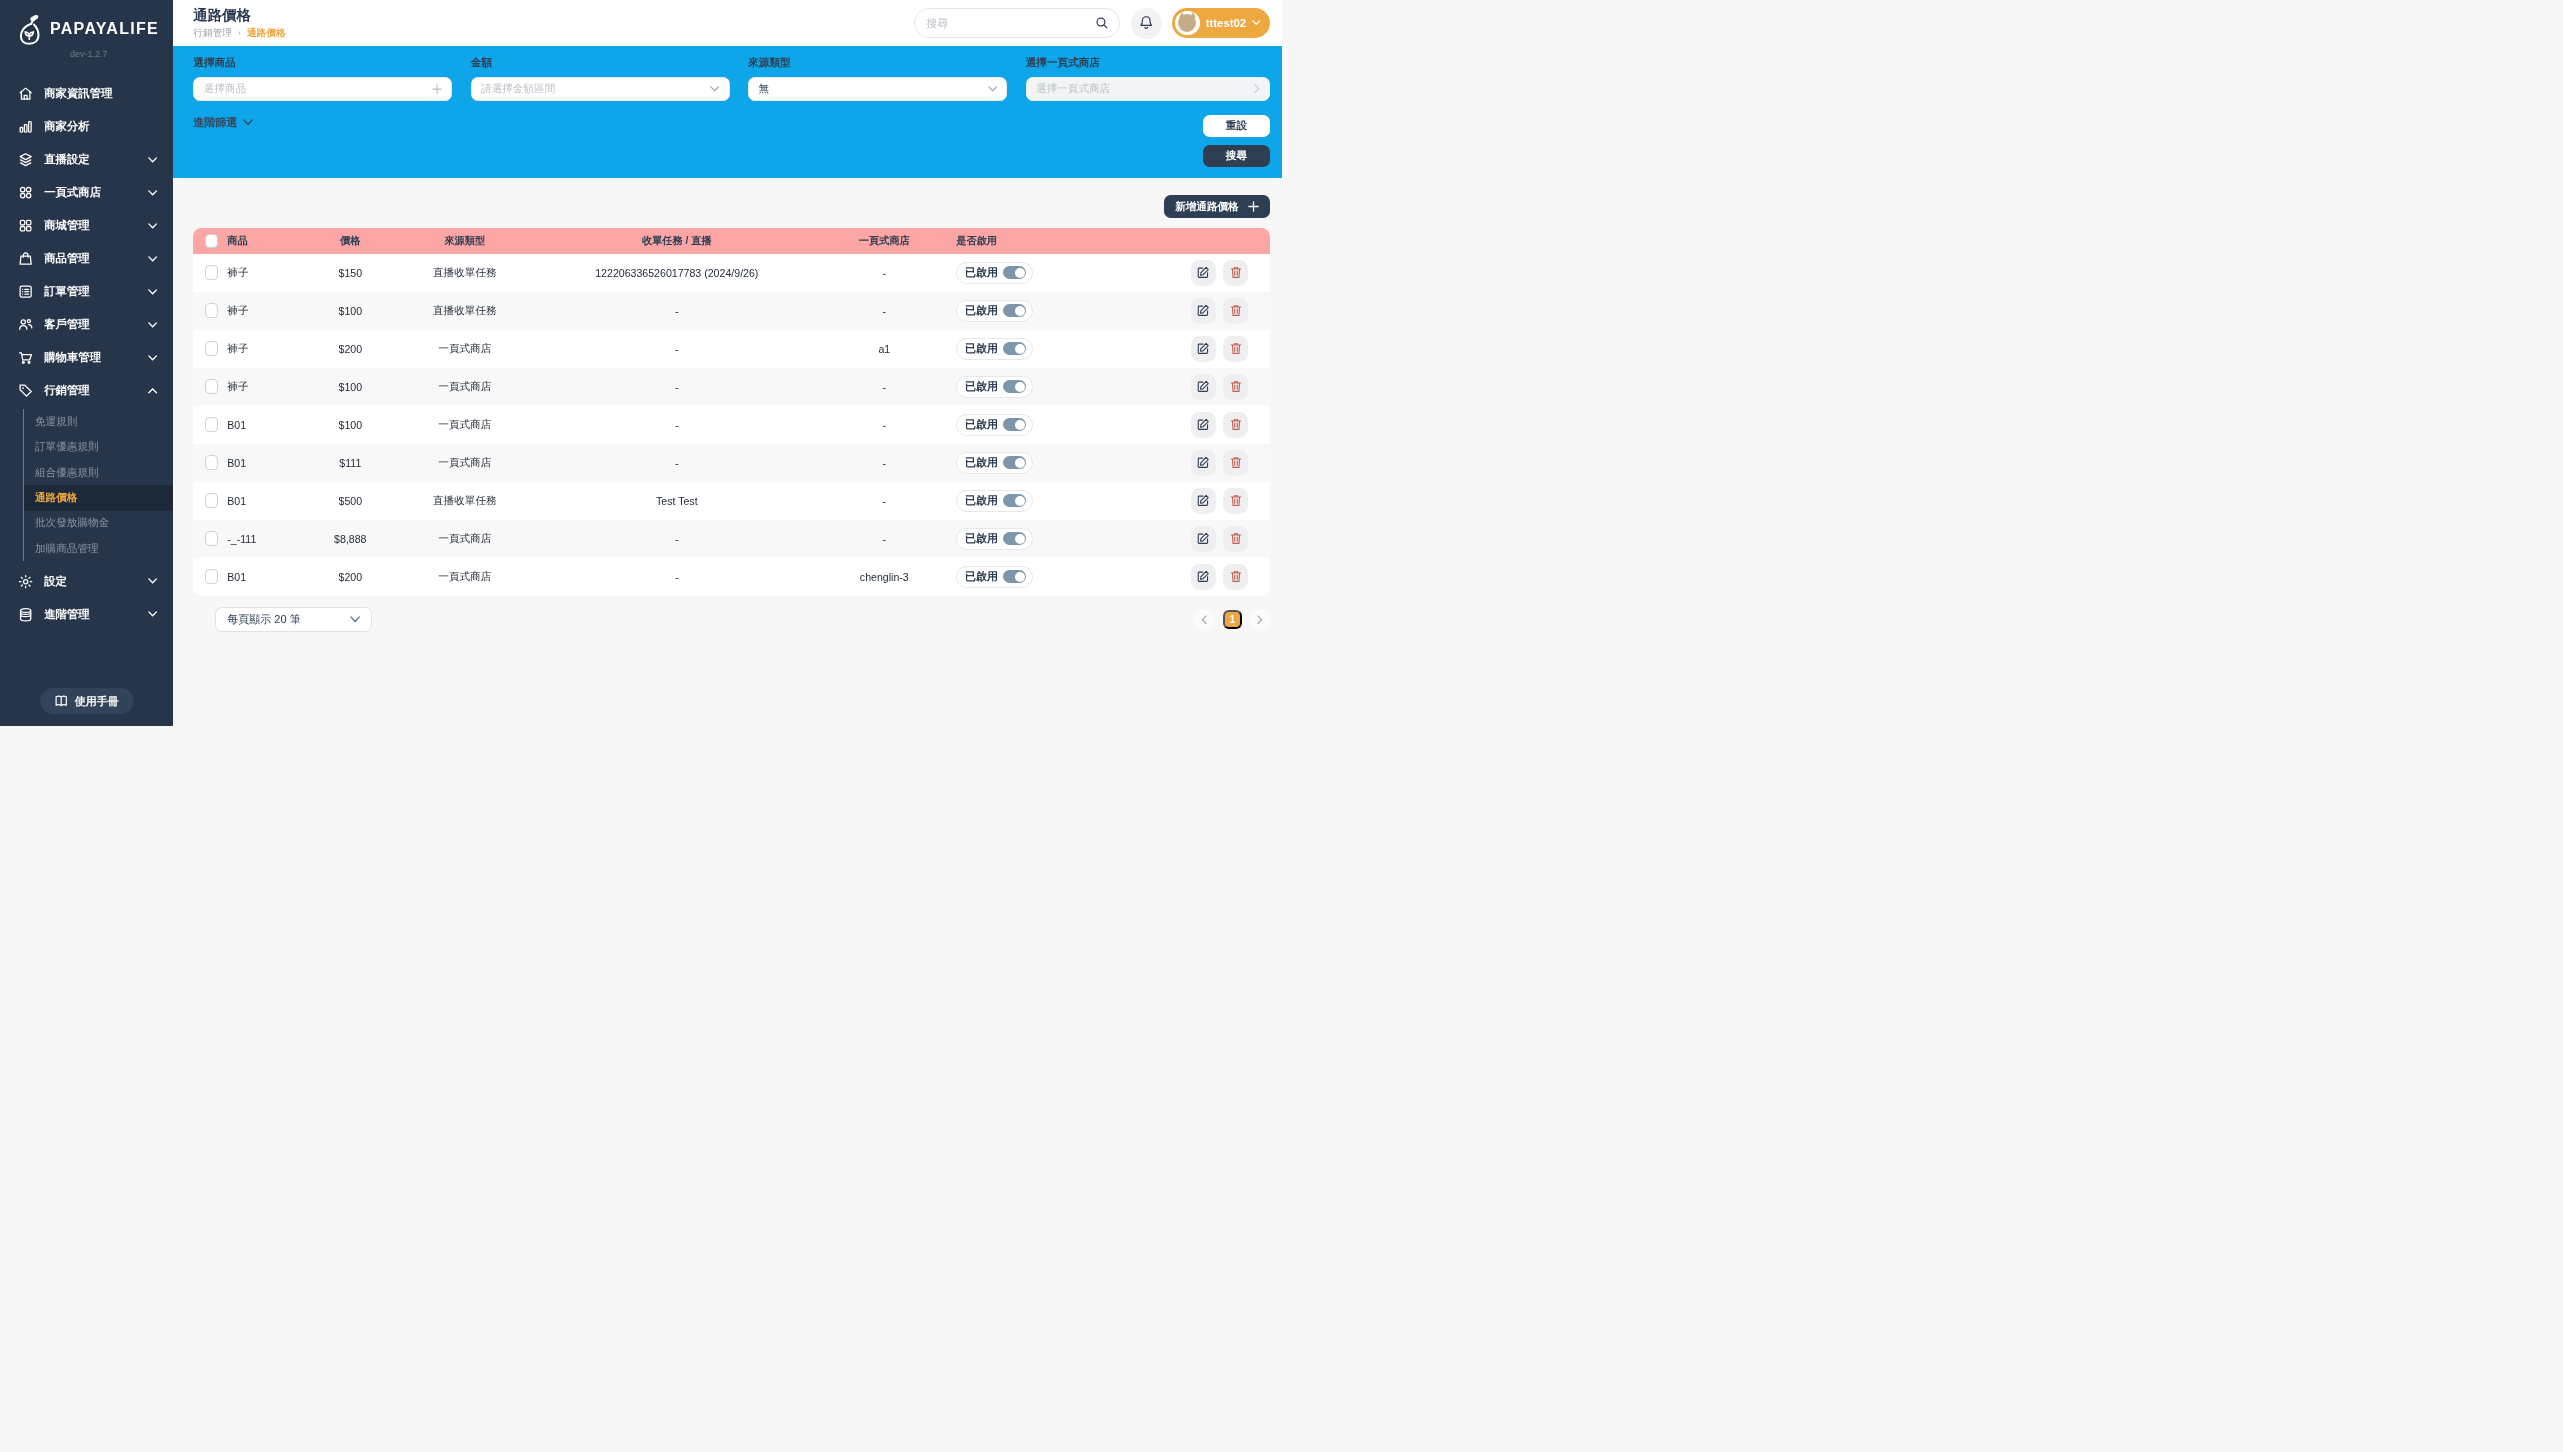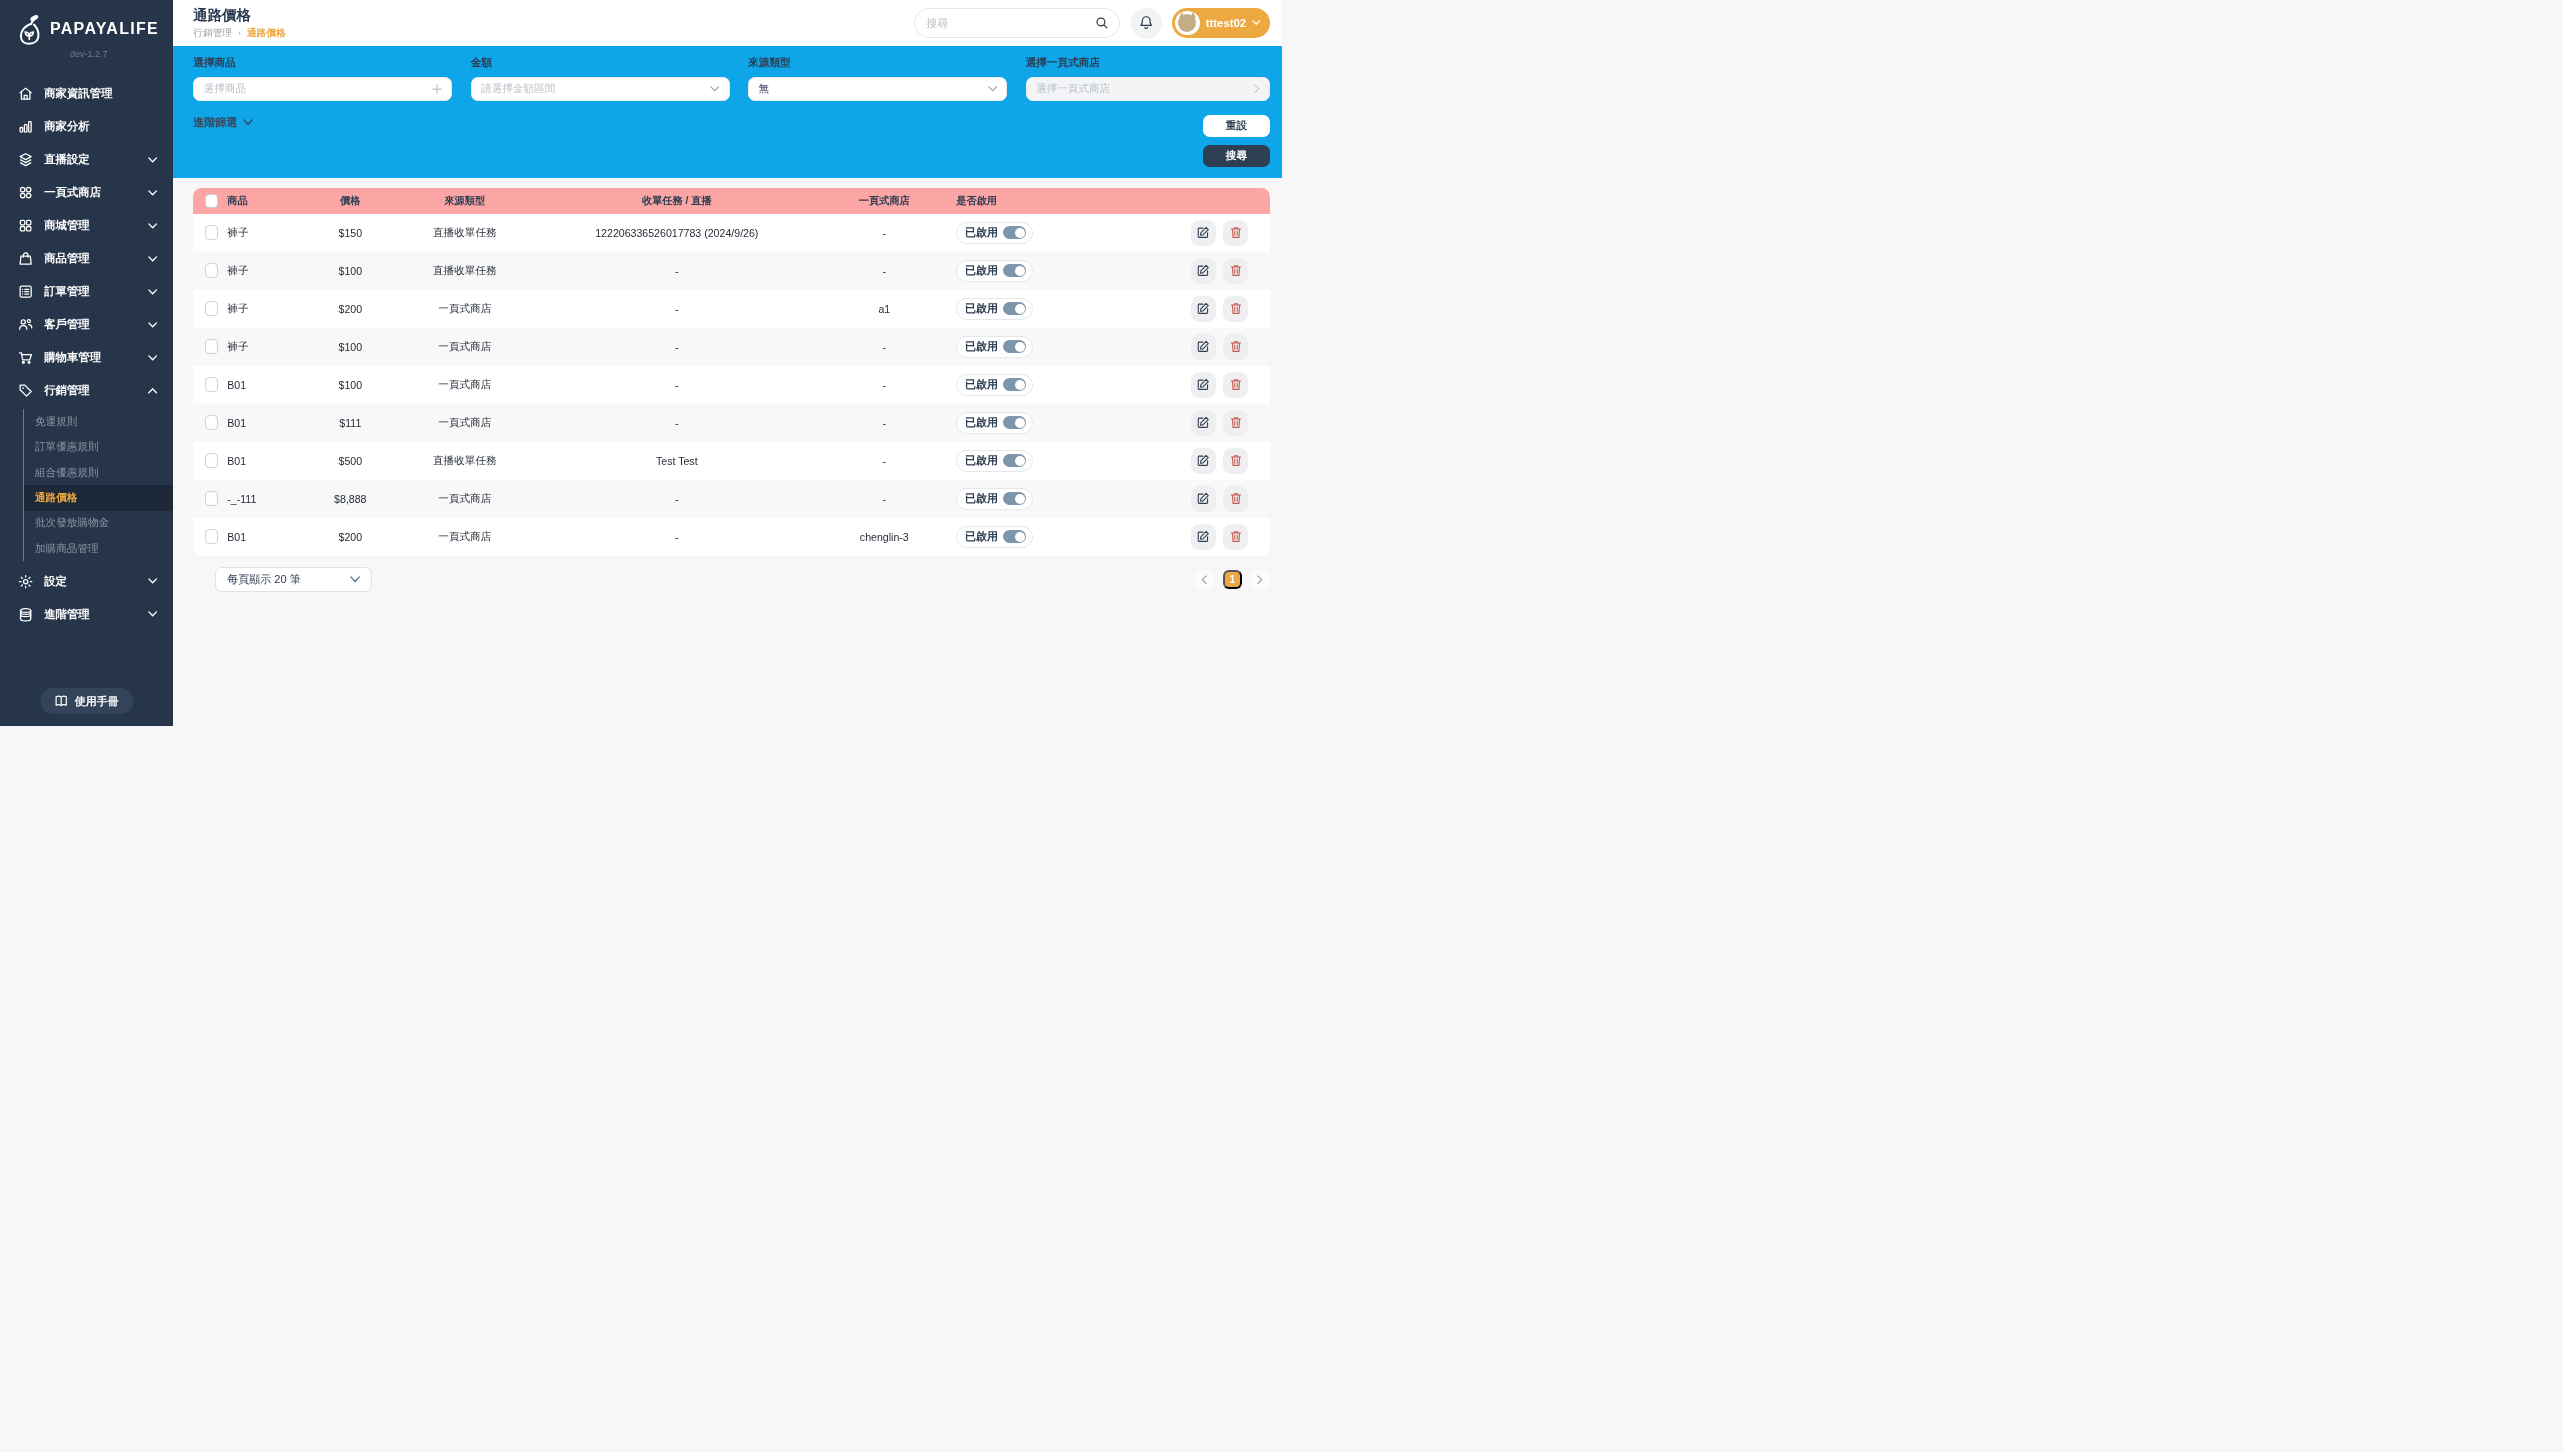--- a/index.html
+++ b/index.html
@@ -413,20 +413,30 @@
             </span>
         </div>
         <div class="filter-actions">
           <button class="btn-reset">重設</button>
           <button class="btn-search">搜尋</button>
         </div>
       </div>
     </section>
 
     <section class="content">
+      <div class="add-row">
+        <button class="btn-add">
+          <span>新增通路價格</span>
+          <span>
+              <svg width="11" height="11" viewBox="0 0 13 13" fill="none" stroke="#fff" stroke-width="1.5" stroke-linecap="round">
+                <path d="M6.5 1 V12 M1 6.5 H12"></path>
+              </svg>
+            </span>
+        </button>
+      </div>
 
       <div class="table-card">
         <div class="tgrid thead">
           <div class="cb"></div>
           <div>商品</div>
           <div class="c-center">價格</div>
           <div class="c-center">來源類型</div>
           <div class="c-center">收單任務 / 直播</div>
           <div class="c-center">一頁式商店</div>
           <div>是否啟用</div>

